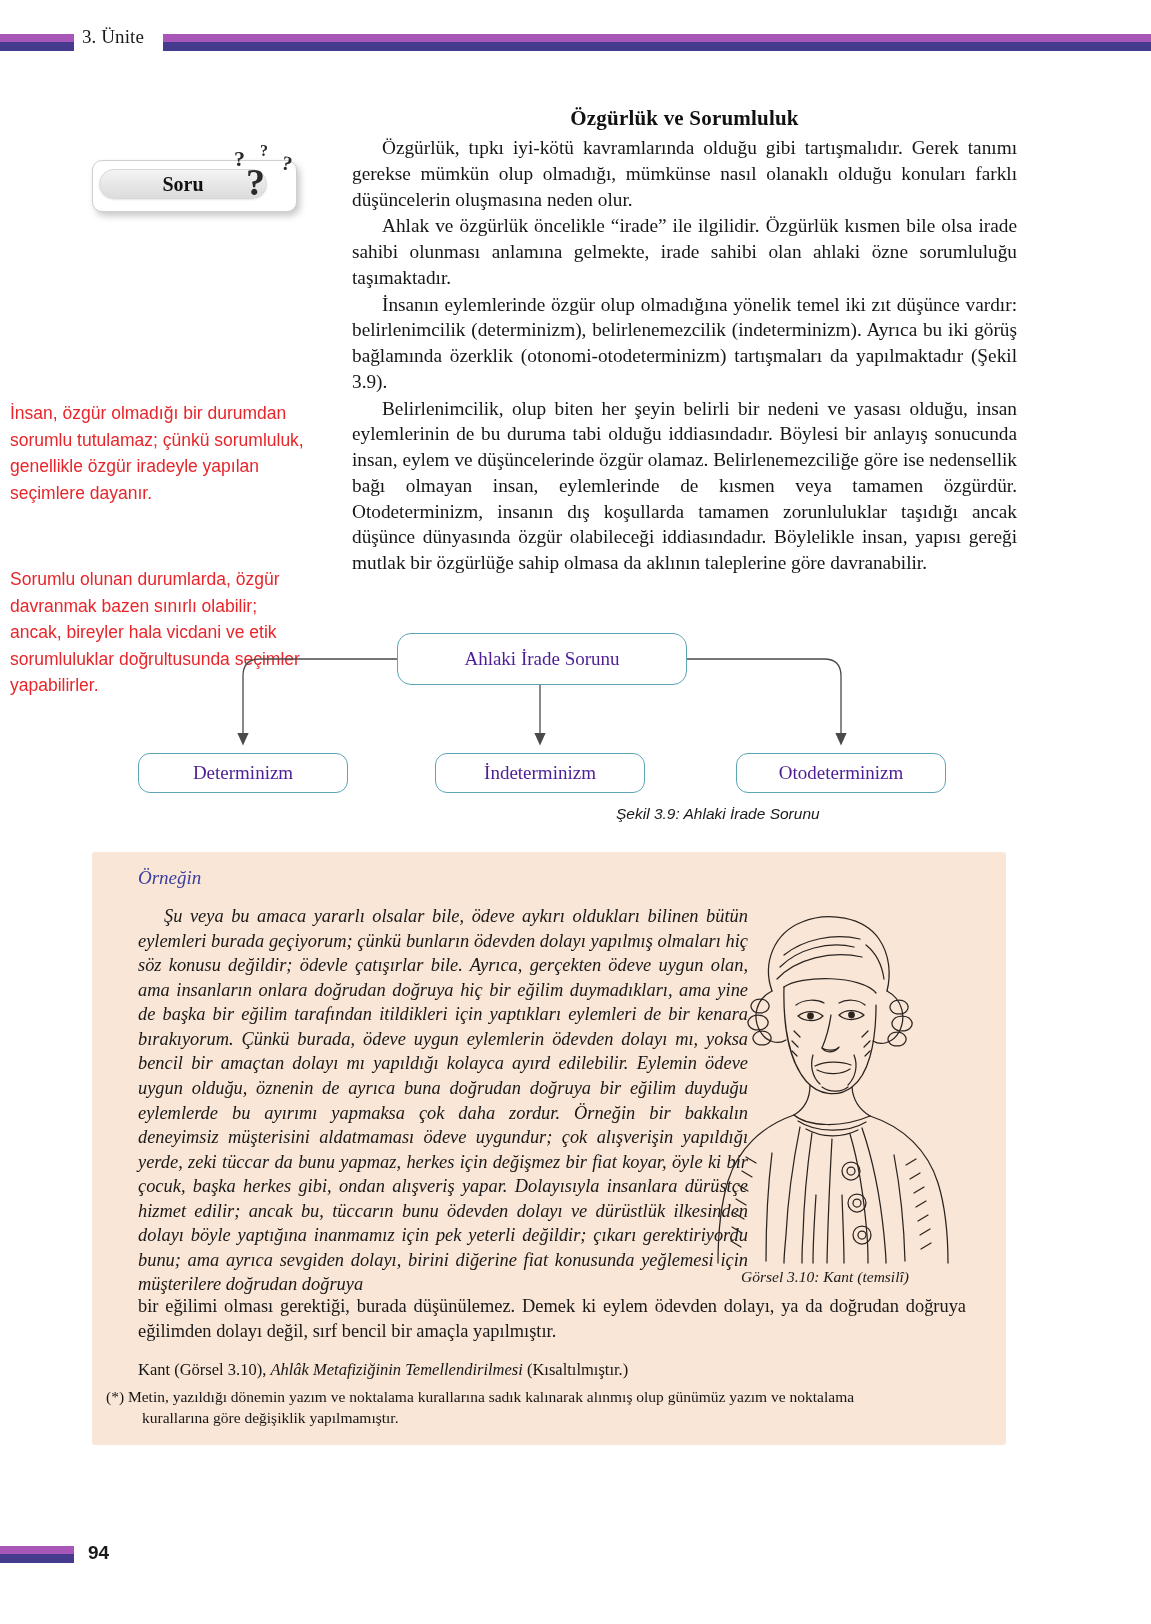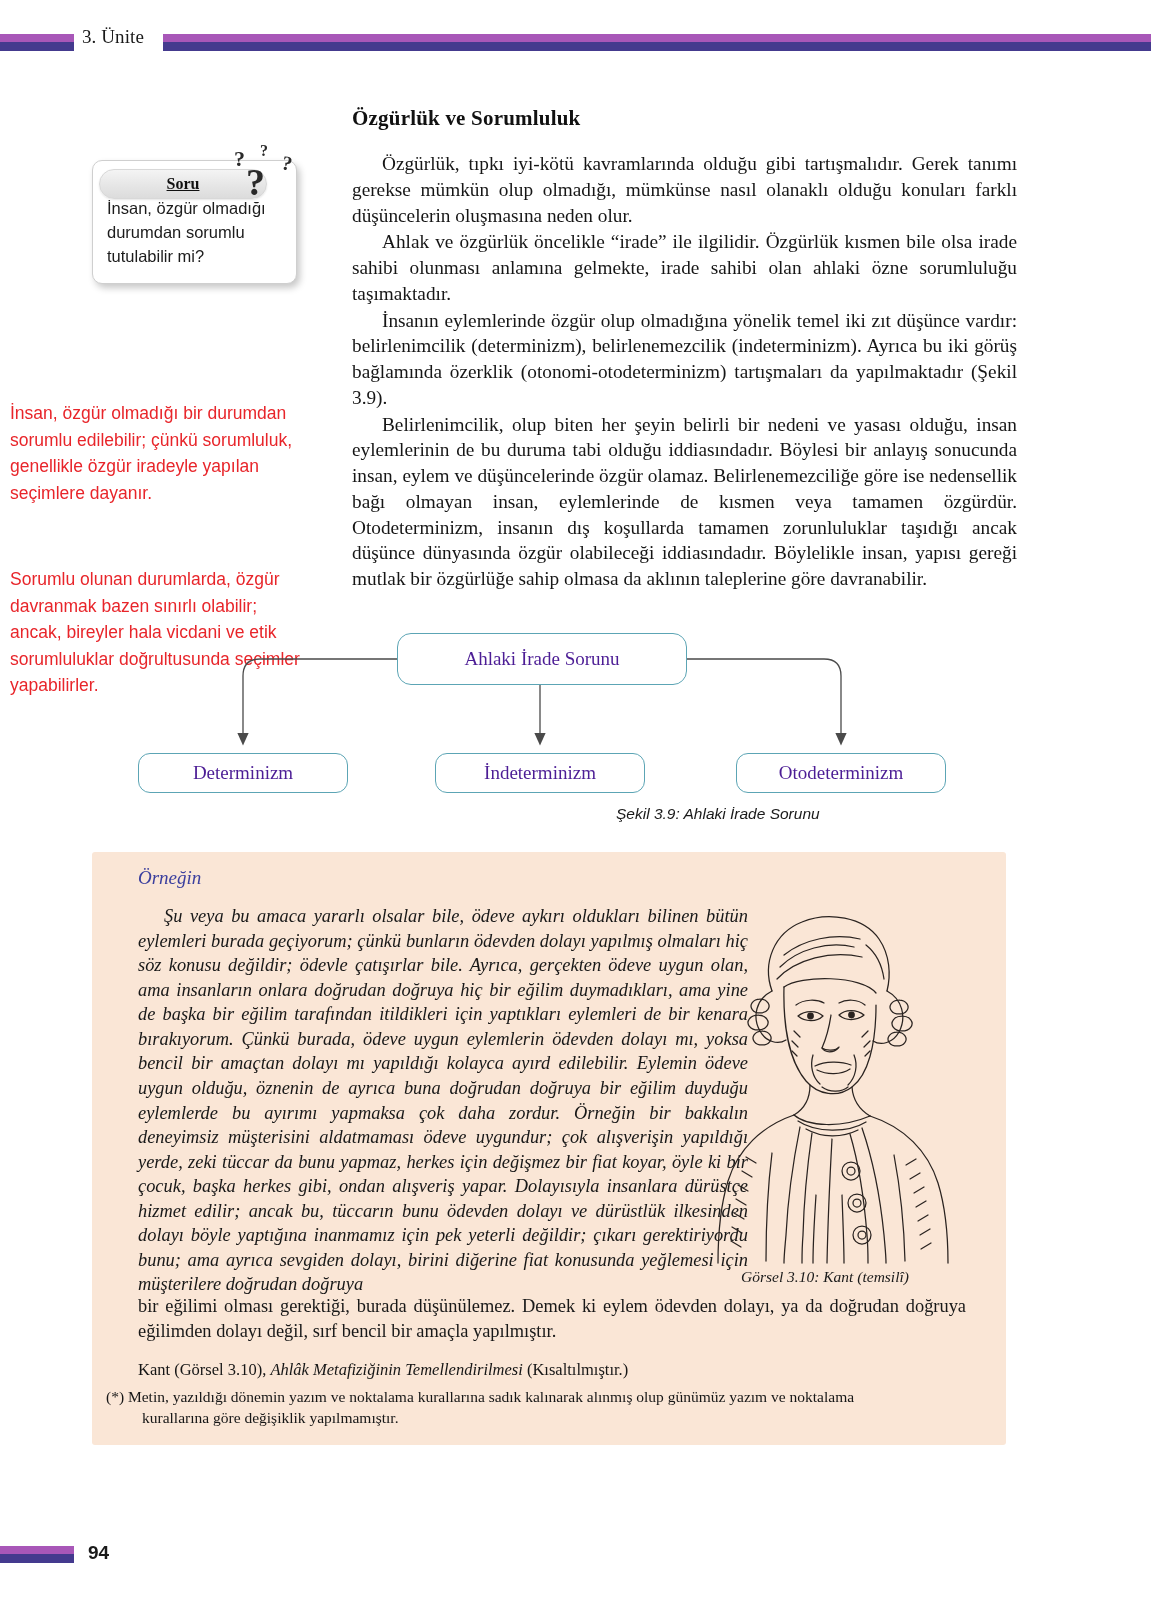--- a/index.html
+++ b/index.html
@@ -77,24 +77,23 @@
     width: 168px;
     height: 30px;
     background: linear-gradient(to bottom, #f4f4f4 0%, #e6e6e6 55%, #dcdcdc 100%);
     border-radius: 15px;
     border: 1px solid #d8d8d8;
     display: flex;
     align-items: center;
     justify-content: center;
     font-family: "Liberation Serif", serif;
     font-weight: bold;
-    font-size: 16px;
+    font-size: 20px;
     color: #111;
     box-shadow: 0 1px 2px rgba(0,0,0,0.10);
-    text-decoration: underline;
   }
   .soru-q {
     font-family: "Liberation Sans", sans-serif;
     font-size: 16.5px;
     line-height: 1.45;
     color: #1c1c1c;
   }
   .soru-q + .soru-q { margin-top: 10px; }
 
   
@@ -135,22 +134,23 @@
     position: absolute;
     left: 352px;
     top: 106px;
     width: 665px;
   }
   .section-title {
     font-family: "Liberation Serif", serif;
     font-weight: bold;
     font-size: 21px;
     color: #111;
-    margin-bottom: 20px;
+    margin-bottom: 4px;
     letter-spacing: 0.2px;
+    text-align: center;
   }
   .body-p {
     font-family: "Liberation Serif", serif;
     font-size: 19.3px;
     line-height: 1.335;
     color: #161616;
     text-align: justify;
     text-indent: 30px;
     margin-bottom: 1px;
   }
@@ -298,31 +298,30 @@
   </div>
   <div class="rule-group hdr-right">
     <div class="rule-light"></div>
     <div class="rule-dark"></div>
   </div>
 </div>
 <div class="unit-label">3. Ünite</div>
 
 <div class="soru-box">
   <div class="soru-tab">Soru</div>
-  <div class="soru-q">İnsan, özgür olmadığı durumdan sorumlu tutulabilir mi?</div>
 </div>
 
 <div class="qmarks">
   <span class="qm qm1">?</span>
   <span class="qm qm2">?</span>
   <span class="qm qm3">?</span>
   <span class="qm qm4">?</span>
 </div>
 
-<div class="red-note red-note-1">İnsan, özgür olmadığı bir durumdan sorumlu edilebilir; çünkü sorumluluk, genellikle özgür iradeyle yapılan seçimlere dayanır.</div>
+<div class="red-note red-note-1">İnsan, özgür olmadığı bir durumdan sorumlu tutulamaz; çünkü sorumluluk, genellikle özgür iradeyle yapılan seçimlere dayanır.</div>
 <div class="red-note red-note-2">Sorumlu olunan durumlarda, özgür davranmak bazen sınırlı olabilir; ancak, bireyler hala vicdani ve etik sorumluluklar doğrultusunda seçimler yapabilirler.</div>
 
 <div class="main-col">
   <div class="section-title">Özgürlük ve Sorumluluk</div>
   <p class="body-p">Özgürlük, tıpkı iyi-kötü kavramlarında olduğu gibi tartışmalıdır. Gerek tanımı gerekse mümkün olup olmadığı, mümkünse nasıl olanaklı olduğu konuları farklı düşüncelerin oluşmasına neden olur.</p>
   <p class="body-p">Ahlak ve özgürlük öncelikle “irade” ile ilgilidir. Özgürlük kısmen bile olsa irade sahibi olunması anlamına gelmekte, irade sahibi olan ahlaki özne sorumluluğu taşımaktadır.</p>
   <p class="body-p">İnsanın eylemlerinde özgür olup olmadığına yönelik temel iki zıt düşünce vardır: belirlenimcilik (determinizm), belirlenemezcilik (indeterminizm). Ayrıca bu iki görüş bağlamında özerklik (otonomi-otodeterminizm) tartışmaları da yapılmaktadır (Şekil 3.9).</p>
   <p class="body-p">Belirlenimcilik, olup biten her şeyin belirli bir nedeni ve yasası olduğu, insan eylemlerinin de bu duruma tabi olduğu iddiasındadır. Böylesi bir anlayış sonucunda insan, eylem ve düşüncelerinde özgür olamaz. Belirlenemezciliğe göre ise nedensellik bağı olmayan insan, eylemlerinde de kısmen veya tamamen özgürdür. Otodeterminizm, insanın dış koşullarda tamamen zorunluluklar taşıdığı ancak düşünce dünyasında özgür olabileceği iddiasındadır. Böylelikle insan, yapısı gereği mutlak bir özgürlüğe sahip olmasa da aklının taleplerine göre davranabilir.</p>
 </div>
 

